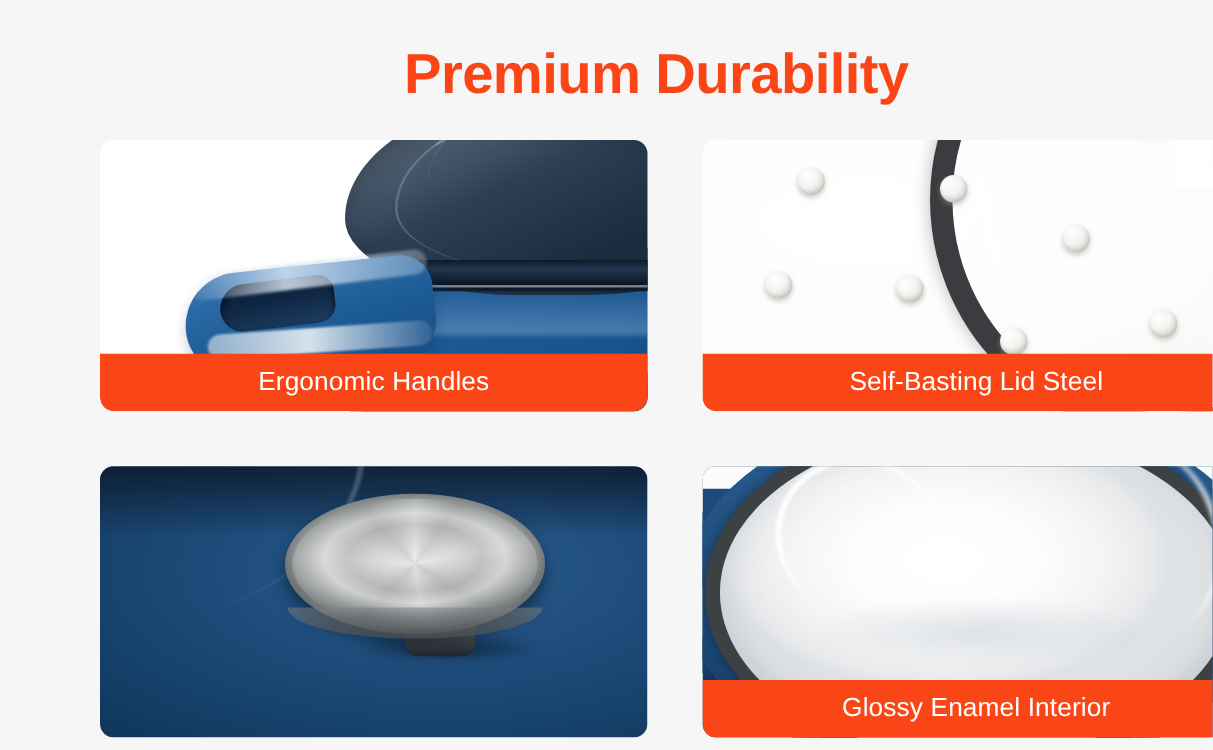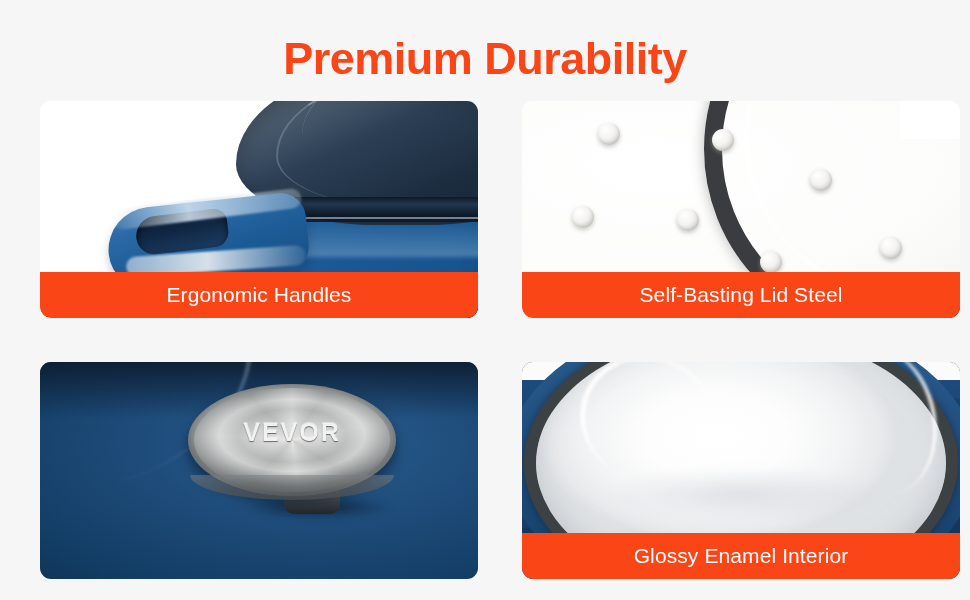--- a/index.html
+++ b/index.html
@@ -12,40 +12,41 @@
     background: #f6f6f6;
     font-family: "Liberation Sans", sans-serif;
     overflow: hidden;
   }
 
   .page {
     position: relative;
     width: 800px;
     height: 600px;
     box-sizing: border-box;
+    margin-left: 40px;
   }
 
   
   .title {
     position: absolute;
     top: 36px;
     left: 0;
     width: 970px;
     text-align: center;
     font-size: 45px;
     font-weight: bold;
     letter-spacing: -0.5px;
     color: #fa4616;
     line-height: 1;
   }
 
   
   .grid {
     position: absolute;
-    top: 101px;
+    top: 112px;
     left: 40px;
     width: 890px;
     height: 446px;
     display: grid;
     grid-template-columns: 438px 438px;
     grid-template-rows: 217px 217px;
     column-gap: 14px;
     row-gap: 12px;
     gap: 44px;
   }
@@ -437,21 +438,20 @@
       <div class="photo">
         <div class="navy"></div>
         <div class="sheen"></div>
         <div class="arc"></div>
         <div class="arc2"></div>
         <div class="knob-shadow"></div>
         <div class="knob-stem"></div>
         <div class="knob"></div>
         <div class="knob-brush"></div>
         <div class="knob-edge"></div>
-        <div class="knob-text">VEVOR</div>
       </div>
     </div>
 
     <div class="card p4">
       <div class="photo">
         <div class="bluebg"></div>
         <div class="topwhite"></div>
         <div class="ear-l"></div>
         <div class="ear-r"></div>
         <div class="ear-l2"></div>

